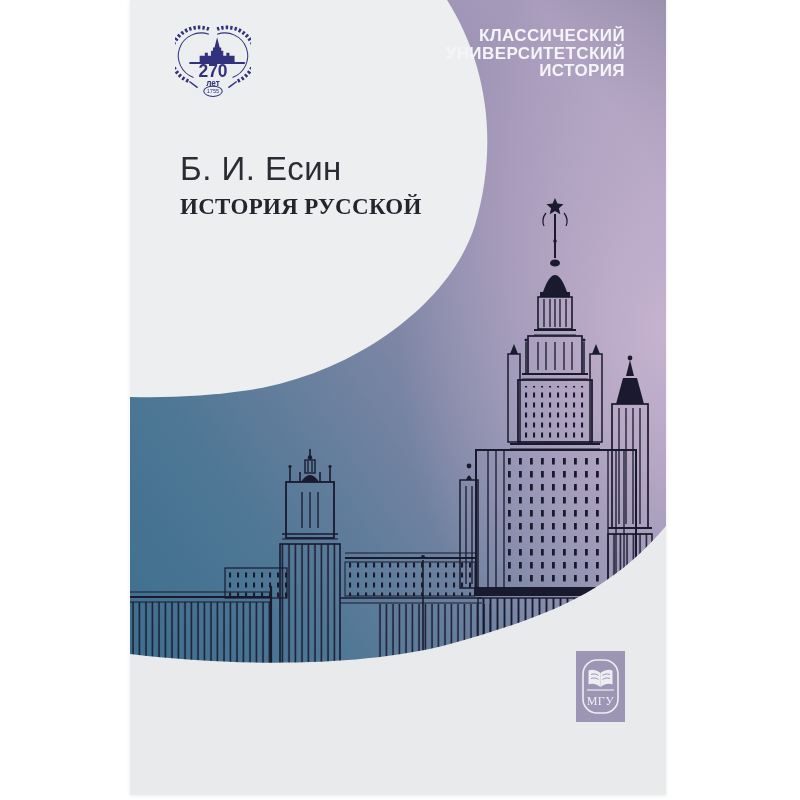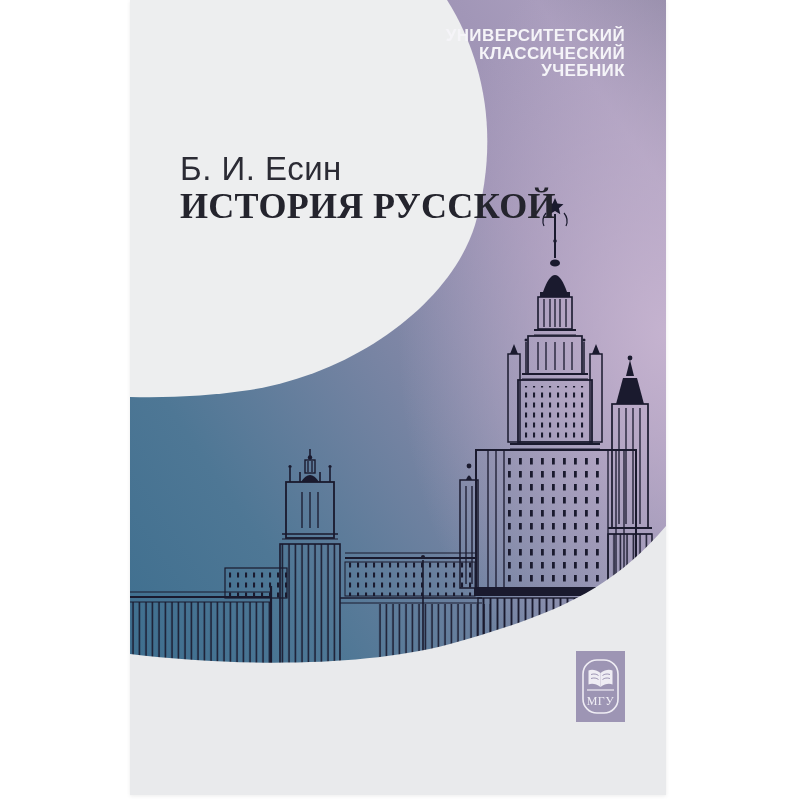--- a/index.html
+++ b/index.html
@@ -27,21 +27,21 @@
   .emblem text{font-family:"Liberation Sans", sans-serif;}
   
   .author{
     position:absolute;left:50px;top:150px;
     font-family:Liberation Sans, sans-serif;
     font-size:33px;color:#2B2B34;letter-spacing:.5px;
   }
   .title{
     position:absolute;left:50px;top:190px;
     font-family:"Liberation Serif", serif;font-weight:bold;
-    font-size:36px;line-height:33.5px;color:#24242D;letter-spacing:.3px;text-align:center;
+    font-size:23px;line-height:33.5px;color:#24242D;letter-spacing:.3px;text-align:center;
   }
   
   .publisher-logo{position:absolute;left:446px;top:651px;width:49px;height:61px;}
   .publisher-logo svg{display:block;width:49px;height:71px;}
 </style>
 </head>
 <body>
 
 <div class="page">
   <div class="cover">
@@ -200,25 +200,42 @@
           <rect x="478" y="534" width="44" height="130" fill="url(#patCol6)" stroke-width="1.5"></rect>
         </g>
       </g>
 
       <path d="M 317,0 C 355,60 370,140 345,225 C 322,300 230,372 120,390 C 80,396 40,398 0,397 L 0,0 Z" fill="#EDEEEF"></path>
 
       <path d="M 0,654 C 100,666 230,668 320,644 C 420,616 480,592 536,526 L 536,795 L 0,795 Z" fill="#E9EAEC"></path>
     </svg>
 
     <div class="series-label">
+      <div>КЛАССИЧЕСКИЙ</div>
       <div>УНИВЕРСИТЕТСКИЙ</div>
-      <div>КЛАССИЧЕСКИЙ</div>
-      <div>УЧЕБНИК</div>
-    </div>
-
+      <div>ИСТОРИЯ</div>
+    </div>
+
+    <div class="emblem">
+      <svg viewBox="0 0 74 72" aria-hidden="true">
+        <g fill="none" stroke="#31317E">
+          <path d="M33,4 A27,27 0 0 0 14,55" stroke-width="3.6" stroke-dasharray="2.3 2"></path>
+          <path d="M41,4 A27,27 0 0 1 60,55" stroke-width="3.6" stroke-dasharray="2.3 2"></path>
+          <path d="M33,9 A22,22 0 0 0 18,51" stroke-width="1"></path>
+          <path d="M41,9 A22,22 0 0 1 56,51" stroke-width="1"></path>
+          <line x1="14" y1="55" x2="22" y2="61" stroke-width="1.4"></line>
+          <line x1="60" y1="55" x2="52" y2="61" stroke-width="1.4"></line>
+        </g>
+        <path d="M14,36 h10 v-6 h5 v-3 h3 v3 h3 v-5 h2 v-3 h1.5 l2.5,-10 2.5,10 H45 v3 h2 v5 h3 v-3 h3 v3 h5 v6 h10 v2 H14 Z" fill="#31317E"></path>
+        <text x="37" y="51" text-anchor="middle" font-size="17" font-weight="bold" fill="#31317E">270</text>
+        <text x="37" y="59.5" text-anchor="middle" font-size="8" font-weight="bold" fill="#31317E">лет</text>
+        <ellipse cx="37" cy="64.5" rx="9" ry="5" fill="#EDEEEF" stroke="#31317E" stroke-width="1"></ellipse>
+        <text x="37" y="66.5" text-anchor="middle" font-size="5.5" fill="#31317E">1755</text>
+      </svg>
+    </div>
 
     <div class="author">Б. И. Есин</div>
 
     <div class="title">
       <div>ИСТОРИЯ РУССКОЙ</div>
     </div>
 
     <div class="publisher-logo">
       <svg viewBox="0 0 49 71" aria-hidden="true">
         <rect x="0" y="0" width="49" height="71" fill="#9D95B4"></rect>

